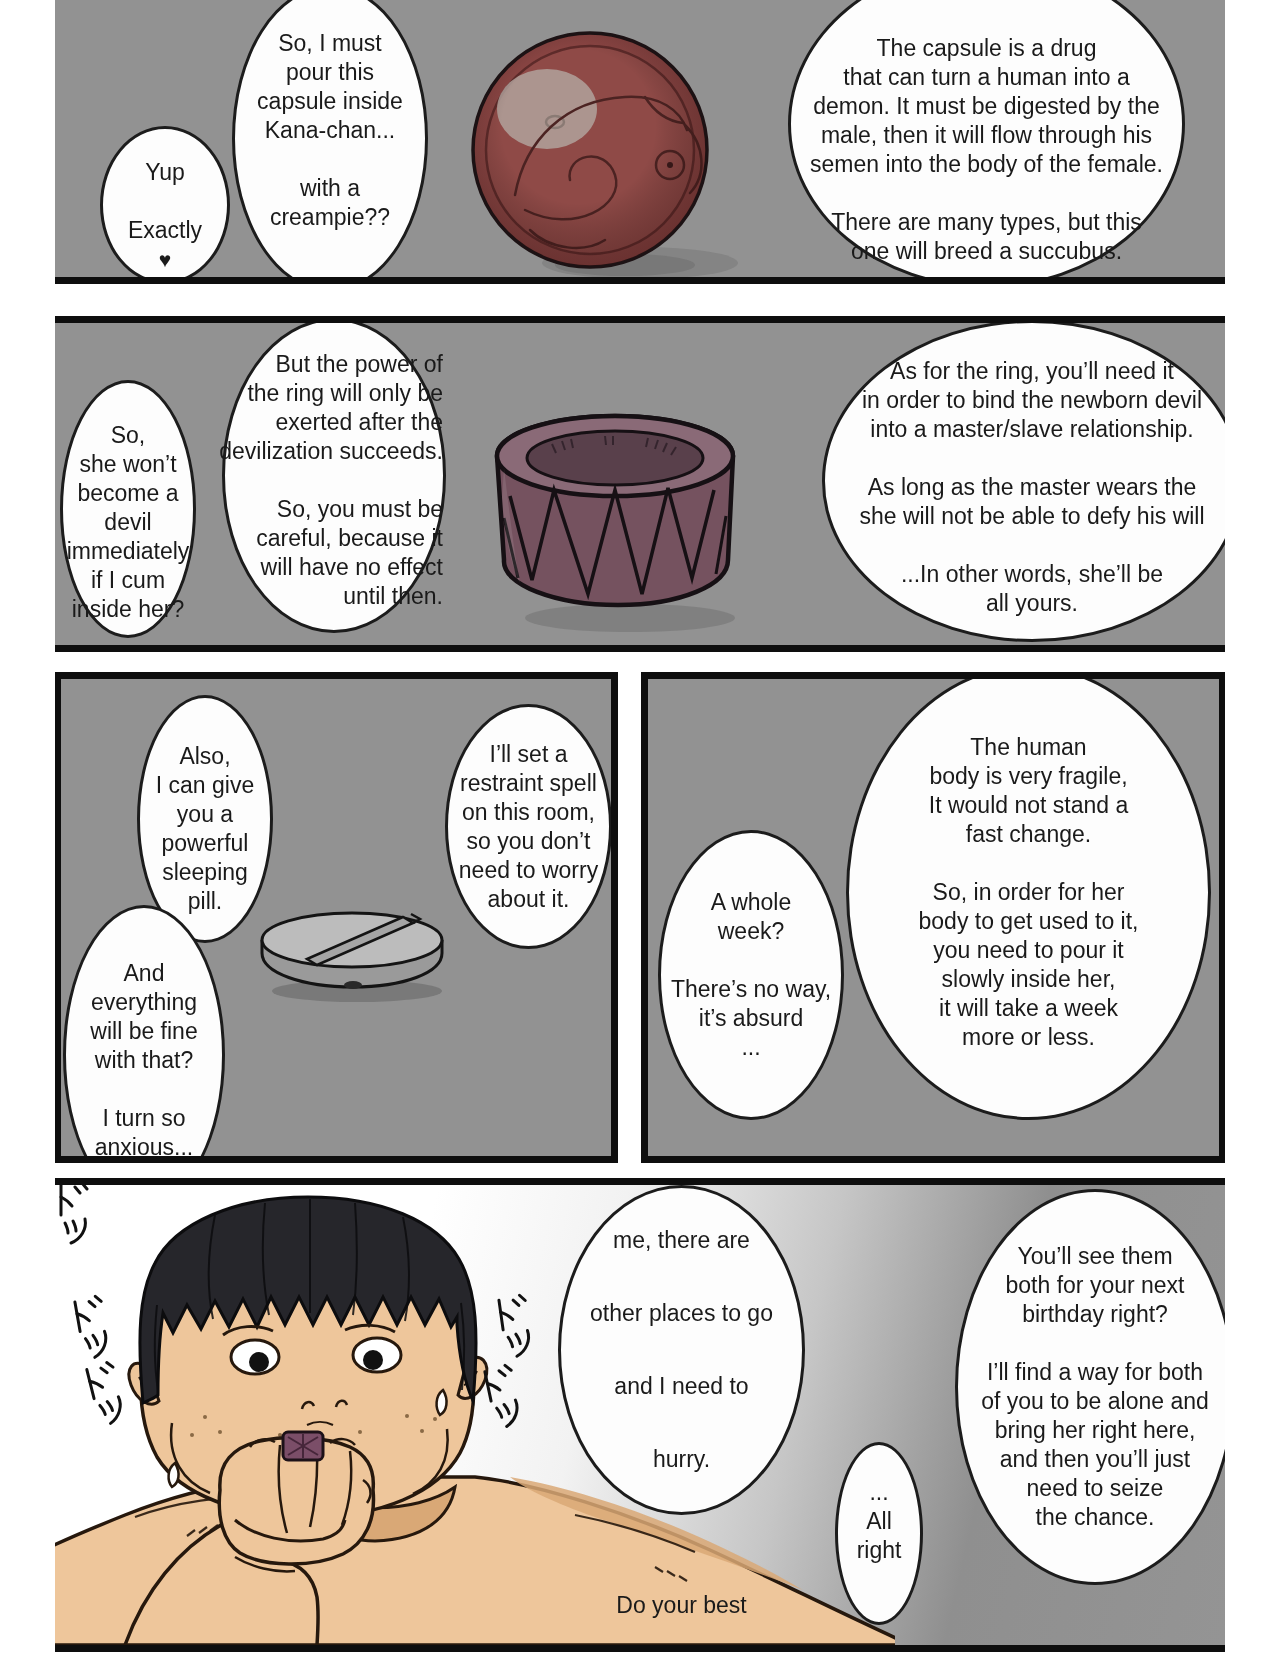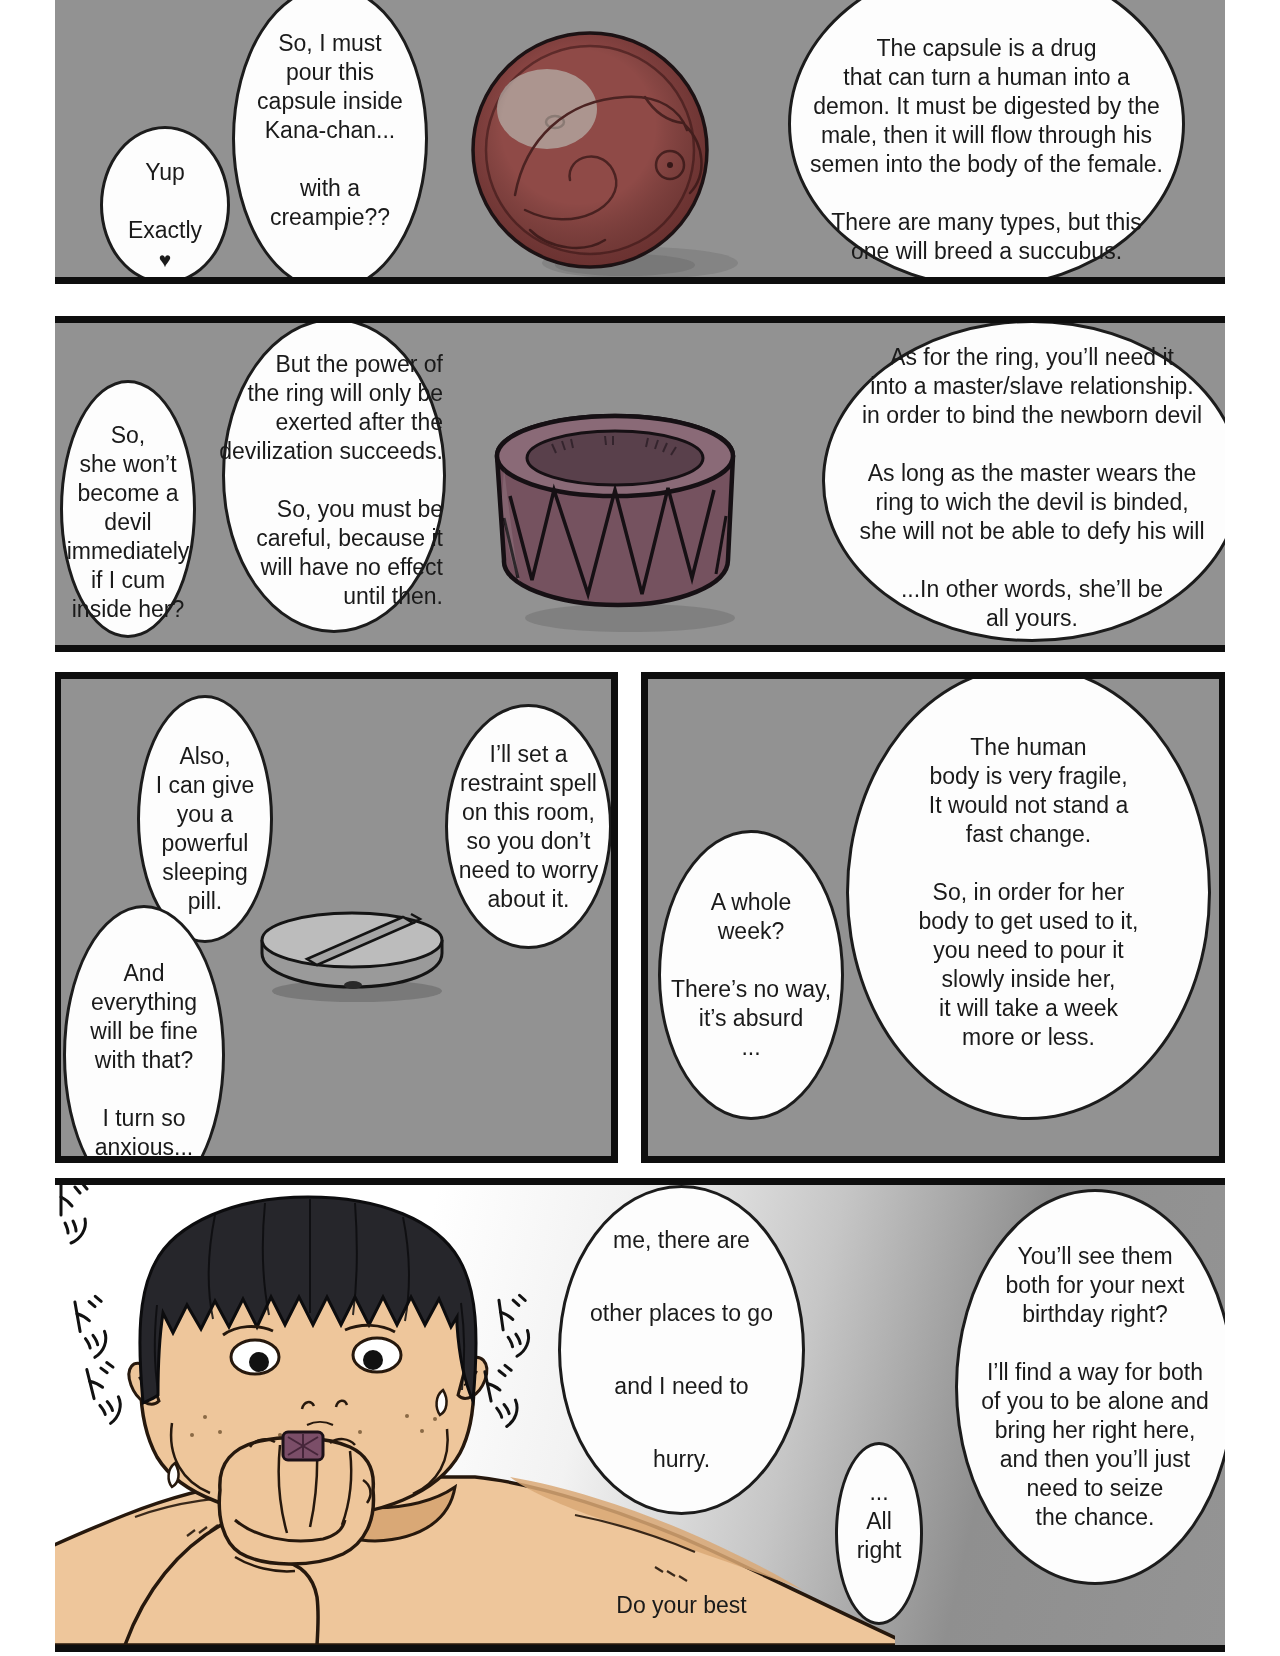--- a/index.html
+++ b/index.html
@@ -92,25 +92,24 @@
         <div class="ln">exerted after the</div>
         <div class="ln">devilization succeeds.</div>
         <div class="ln gap">&nbsp;</div>
         <div class="ln">So, you must be</div>
         <div class="ln">careful, because it</div>
         <div class="ln">will have no effect</div>
         <div class="ln">until then.</div>
       </div>
     <div class="bubble" style="left:767px;top:-3px;width:420px;height:322px;padding-top:13px;">
         <div class="ln">As for the ring, you’ll need it</div>
+        <div class="ln">in order to bind the newborn devil</div>
         <div class="ln">into a master/slave relationship.</div>
-        <div class="ln">in order to bind the newborn devil</div>
         <div class="ln gap">&nbsp;</div>
         <div class="ln">As long as the master wears the</div>
-        <div class="ln">ring to wich the devil is binded,</div>
         <div class="ln">she will not be able to defy his will</div>
         <div class="ln gap">&nbsp;</div>
         <div class="ln">...In other words, she’ll be</div>
         <div class="ln">all yours.</div>
       </div>
 
     <svg class="art" style="left:415px;top:75px;" width="290" height="240" viewBox="0 0 290 240">
       <ellipse cx="160" cy="220" rx="105" ry="14" fill="#757575" opacity="0.6"></ellipse>
       <path d="M27,58 C27,36 80,18 145,18 C210,18 263,36 263,58 L258,162 C258,187 210,207 148,207 C86,207 32,187 34,162 Z" fill="#75525f" stroke="#161014" stroke-width="4.5"></path>
       <ellipse cx="145" cy="58" rx="118" ry="40" fill="#8a6a77" stroke="#161014" stroke-width="4.5"></ellipse>

